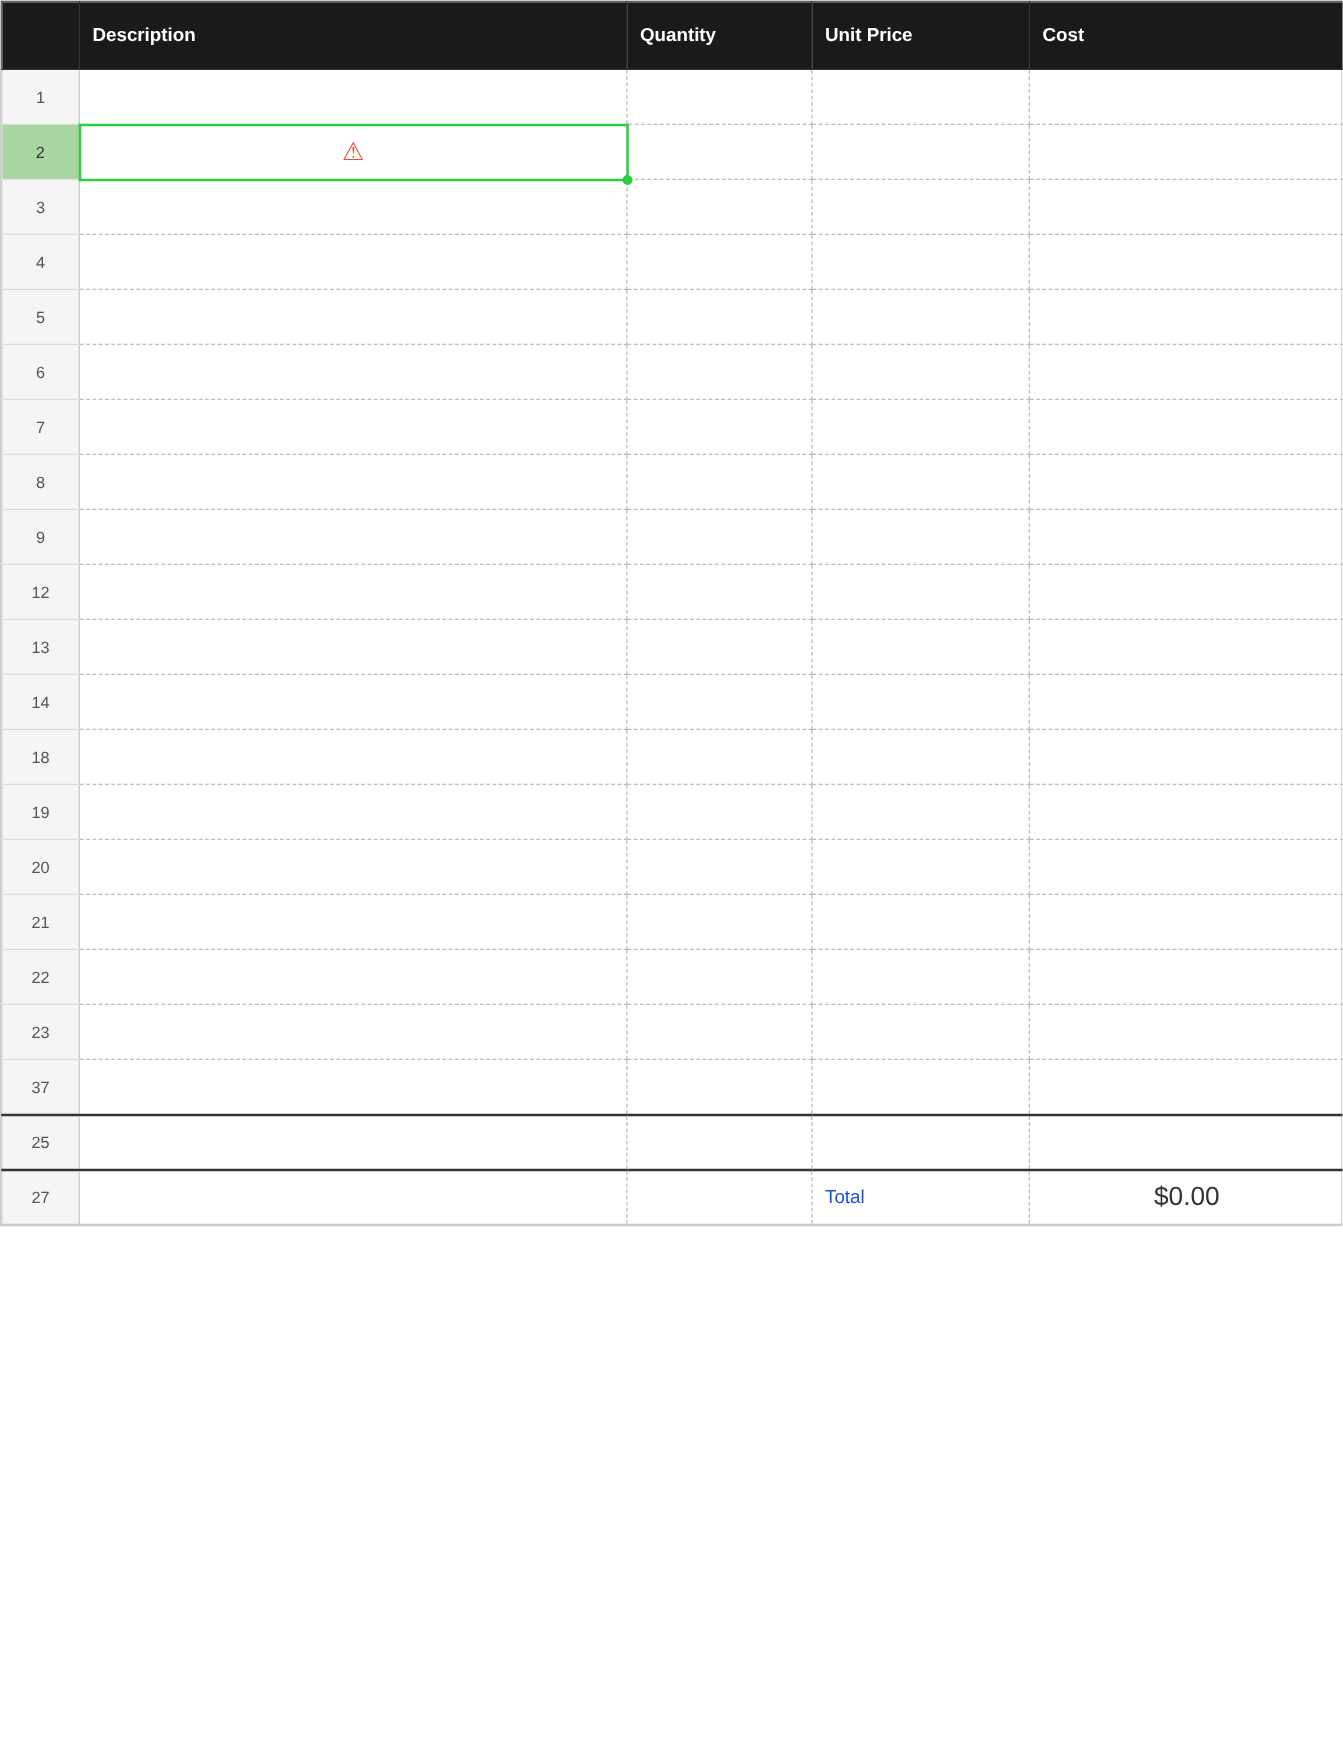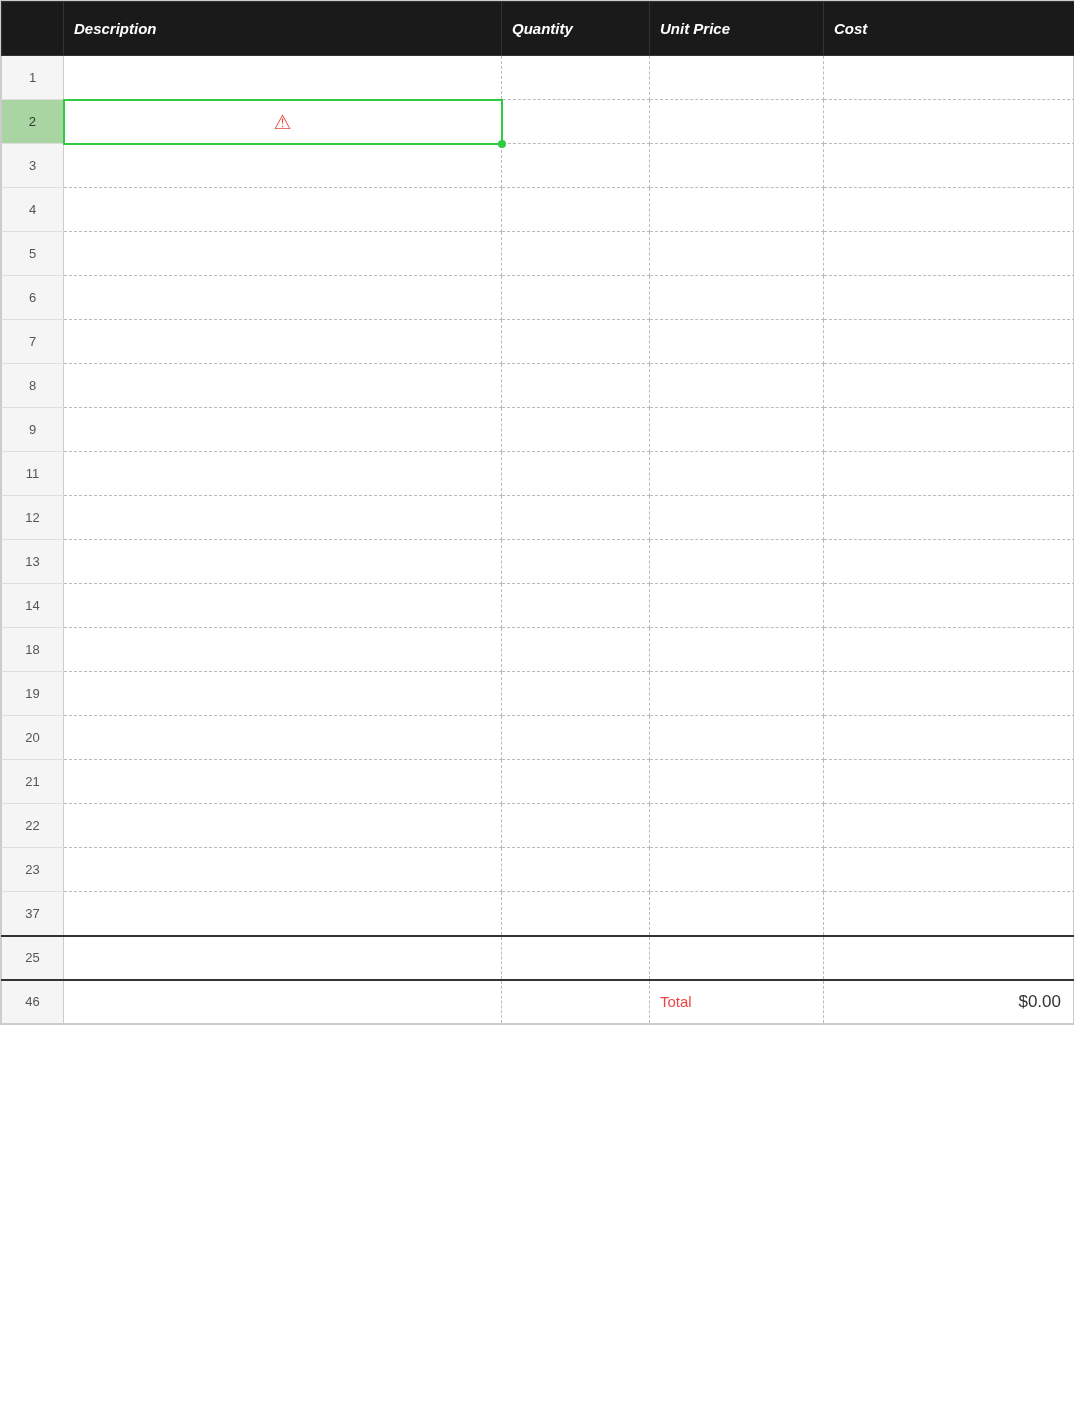--- a/index.html
+++ b/index.html
@@ -35,21 +35,20 @@
     .col-cost { width: 252px; }
 
     
     .header-row td {
       background-color: #1a1a1a;
       color: #ffffff;
       font-weight: 700;
       font-size: 15px;
       padding: 18px 10px;
       border: 1px solid #333;
-      font-style: italic;
     }
 
     .header-row .col-row-num {
       background-color: #1a1a1a;
       border: 1px solid #333;
     }
 
     
     .row-num {
       text-align: center;
@@ -206,27 +205,20 @@
         <td class="data-cell col-cost"></td>
       </tr>
       <tr>
         <td class="row-num">9</td>
         <td class="data-cell"></td>
         <td class="data-cell"></td>
         <td class="data-cell"></td>
         <td class="data-cell col-cost"></td>
       </tr>
       <tr>
-        <td class="row-num">11</td>
-        <td class="data-cell"></td>
-        <td class="data-cell"></td>
-        <td class="data-cell"></td>
-        <td class="data-cell col-cost"></td>
-      </tr>
-      <tr>
         <td class="row-num">12</td>
         <td class="data-cell"></td>
         <td class="data-cell"></td>
         <td class="data-cell"></td>
         <td class="data-cell col-cost"></td>
       </tr>
       <tr>
         <td class="row-num">13</td>
         <td class="data-cell"></td>
         <td class="data-cell"></td>
@@ -294,21 +286,21 @@
       <tr>
         <td class="row-num">25</td>
         <td class="data-cell"></td>
         <td class="data-cell"></td>
         <td class="data-cell"></td>
         <td class="data-cell col-cost"></td>
       </tr>
 
 
       <tr>
-        <td class="row-num row-num-27" style="border-top: 2px solid #333; border-bottom: 1px solid #ccc;">46</td>
+        <td class="row-num row-num-27" style="border-top: 2px solid #333; border-bottom: 1px solid #ccc;">27</td>
         <td style="border-top: 2px solid #333; border-right: 1px dashed #bbb; border-bottom: 1px solid #ccc; height: 44px;"></td>
         <td style="border-top: 2px solid #333; border-right: 1px dashed #bbb; border-bottom: 1px solid #ccc; height: 44px;"></td>
-        <td style="border-top: 2px solid #333; border-right: 1px dashed #bbb; border-bottom: 1px solid #ccc; height: 44px; padding: 4px 10px; vertical-align: middle; font-size: 15px; color: #ef4444;">Total</td>
-        <td style="border-top: 2px solid #333; border-right: 1px solid #ccc; border-bottom: 1px solid #ccc; height: 44px; padding: 4px 14px; vertical-align: middle; font-size: 17px; color: #333; text-align: right;">$0.00</td>
+        <td style="border-top: 2px solid #333; border-right: 1px dashed #bbb; border-bottom: 1px solid #ccc; height: 44px; padding: 4px 10px; vertical-align: middle; font-size: 15px; color: #1d4ed8;">Total</td>
+        <td style="border-top: 2px solid #333; border-right: 1px solid #ccc; border-bottom: 1px solid #ccc; height: 44px; padding: 4px 14px; vertical-align: middle; font-size: 21px; color: #333; text-align: center;">$0.00</td>
       </tr>
     </tbody>
   </table>
 </div>
 
 </body></html>

